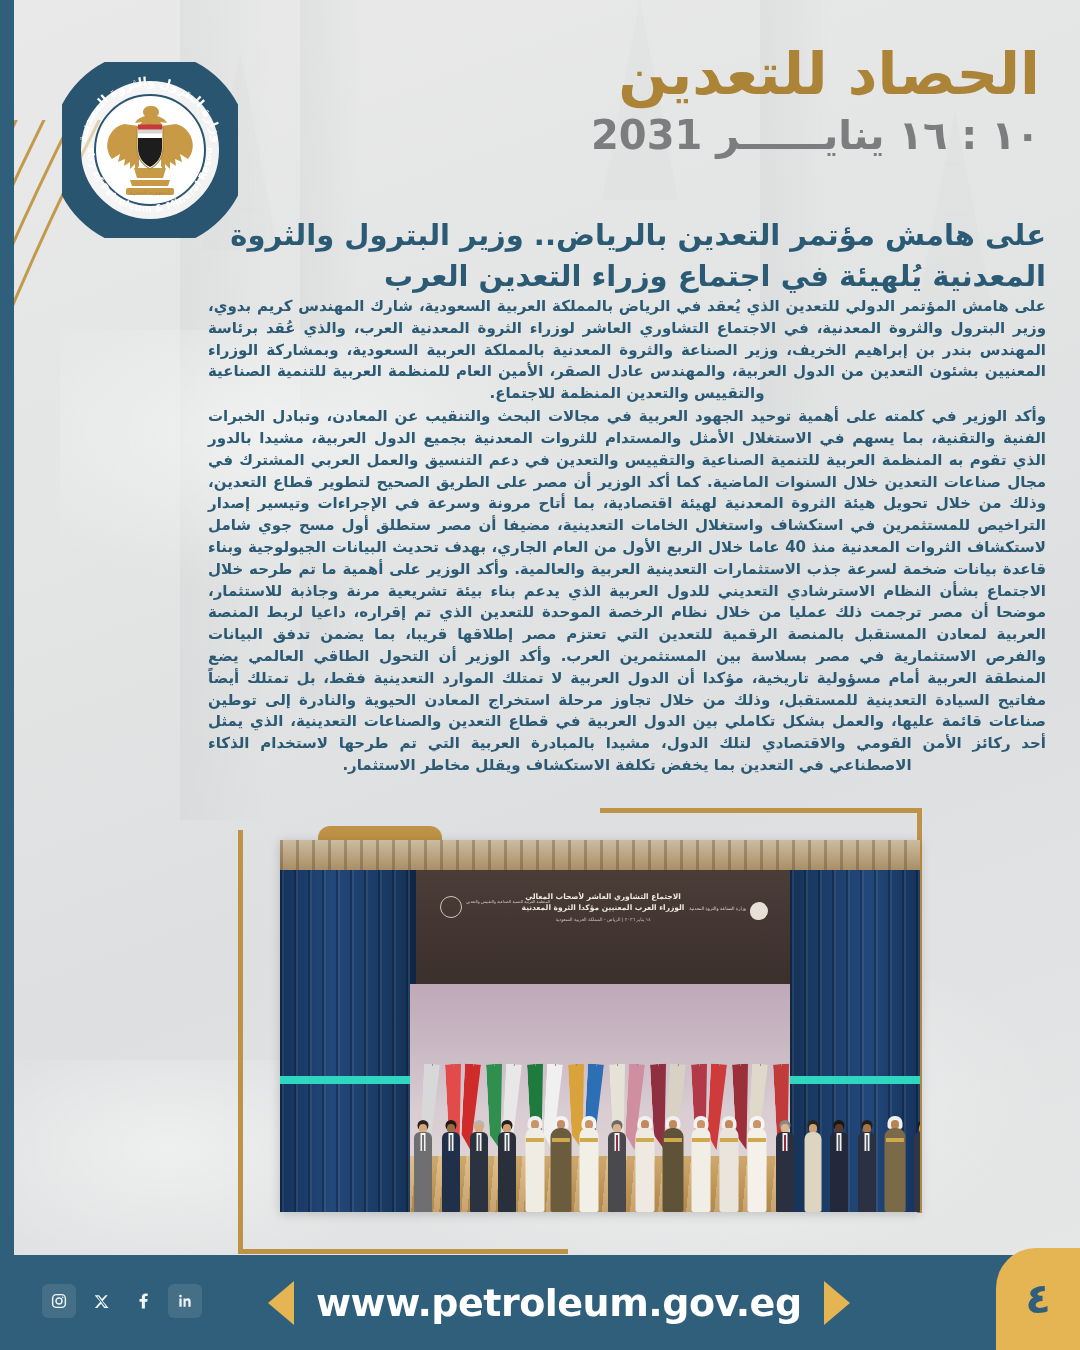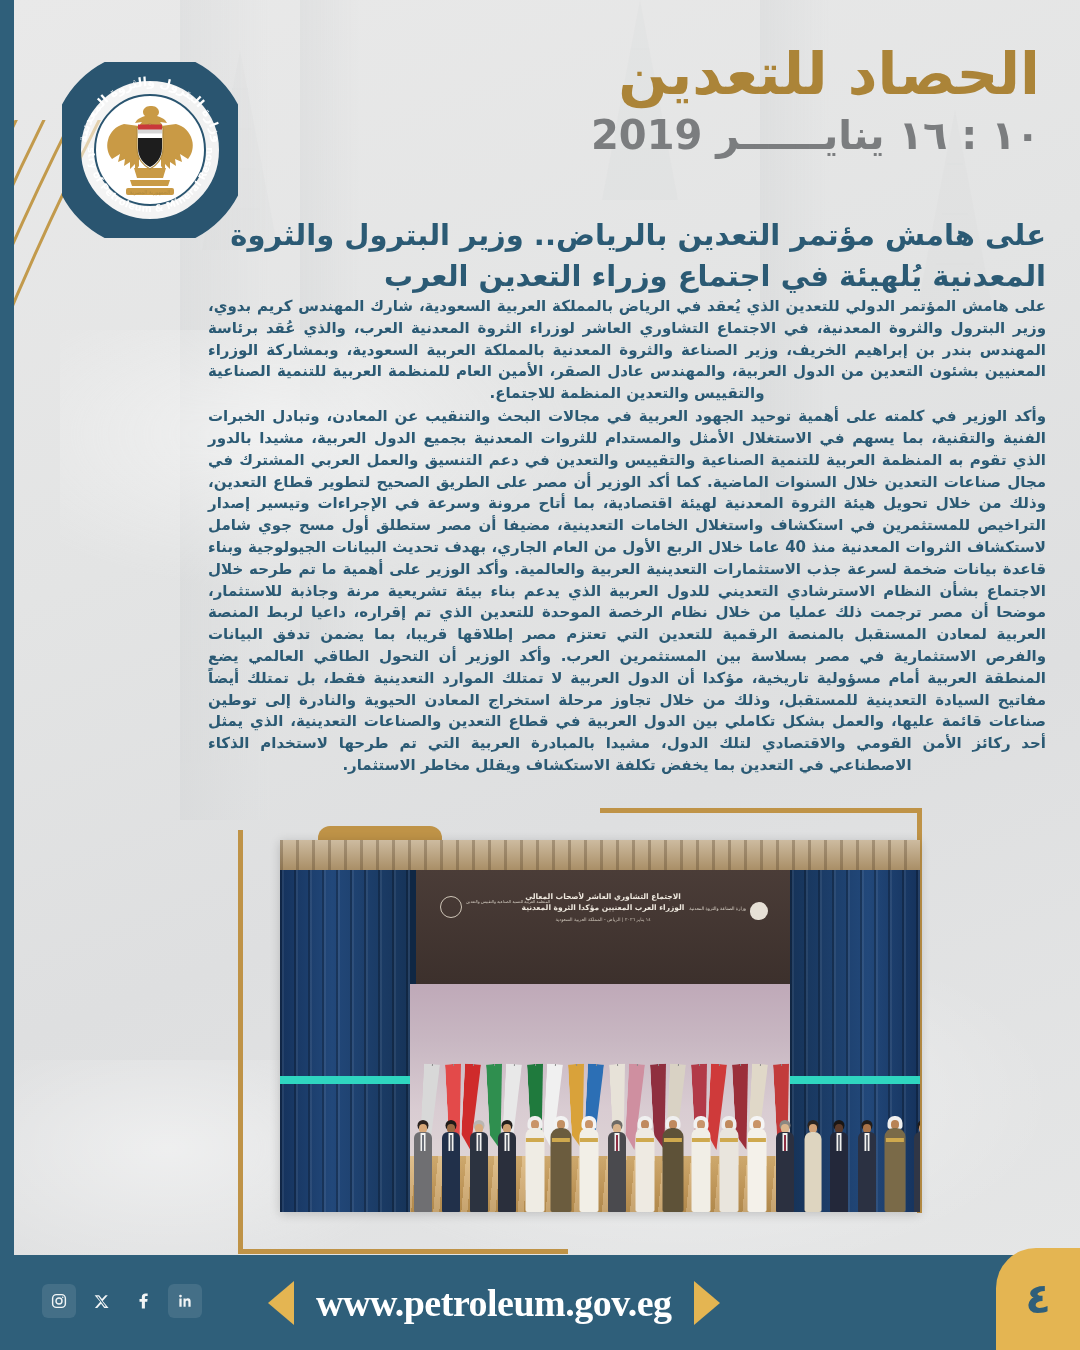--- a/index.html
+++ b/index.html
@@ -274,21 +274,20 @@
     width: 34px; height: 34px; border-radius: 6px;
     display: flex; align-items: center; justify-content: center;
     color: #f2f5f6;
   }
   .sbtn.sq { background: rgba(255,255,255,.10); }
 
   .url-row {
     position: absolute; left: 268px; top: 50%; transform: translateY(-50%);
     display: flex; align-items: center; gap: 22px;
     direction: ltr;
-    font-family: Liberation Serif, serif;
   }
   .tri-l, .tri-r { width: 0; height: 0; }
   .tri-l { border-top: 22px solid transparent; border-bottom: 22px solid transparent; border-right: 26px solid #e4b552; }
   .tri-r { border-top: 22px solid transparent; border-bottom: 22px solid transparent; border-left: 26px solid #e4b552; }
   .url-text {
     font-size: 38px; font-weight: 700; color: #ffffff; letter-spacing: -.5px;
     white-space: nowrap;
   }
 
   .page-tab {
@@ -396,21 +395,21 @@
         <path d="M76 76 h24 v9 h-24z" fill="#1d1d1d"></path>
         <path d="M76 62.5 h24 v5 h-24z" fill="#c9383a"></path>
         <path d="M76 85 v1 c0 10 6 16 12 19 6-3 12-9 12-19 v-1z" fill="#1d1d1d"></path>
       </g>
       <text x="88" y="132" font-size="5.2" fill="#b08a3e" text-anchor="middle" font-family="DejaVu Sans, sans-serif">الجمهورية المصرية</text>
     </svg>
   </div>
 
   <div class="masthead">
     <div class="kicker">الحصاد للتعدين</div>
-    <div class="dateline">١٠ : ١٦ ينايــــــر 2019</div>
+    <div class="dateline">١٠ : ١٦ ينايــــــر 2031</div>
   </div>
 
   <div class="headline">على هامش مؤتمر التعدين بالرياض.. وزير البترول والثروة المعدنية يُلهيئة في اجتماع وزراء التعدين العرب</div>
 
   <div class="body-copy">
     <p>على هامش المؤتمر الدولي للتعدين الذي يُعقد في الرياض بالمملكة العربية السعودية، شارك المهندس كريم بدوي، وزير البترول والثروة المعدنية، في الاجتماع التشاوري العاشر لوزراء الثروة المعدنية العرب، والذي عُقد برئاسة المهندس بندر بن إبراهيم الخريف، وزير الصناعة والثروة المعدنية بالمملكة العربية السعودية، وبمشاركة الوزراء المعنيين بشئون التعدين من الدول العربية، والمهندس عادل الصقر، الأمين العام للمنظمة العربية للتنمية الصناعية والتقييس والتعدين المنظمة للاجتماع.</p>
     <p>وأكد الوزير في كلمته على أهمية توحيد الجهود العربية في مجالات البحث والتنقيب عن المعادن، وتبادل الخبرات الفنية والتقنية، بما يسهم في الاستغلال الأمثل والمستدام للثروات المعدنية بجميع الدول العربية، مشيدا بالدور الذي تقوم به المنظمة العربية للتنمية الصناعية والتقييس والتعدين في دعم التنسيق والعمل العربي المشترك في مجال صناعات التعدين خلال السنوات الماضية. كما أكد الوزير أن مصر على الطريق الصحيح لتطوير قطاع التعدين، وذلك من خلال تحويل هيئة الثروة المعدنية لهيئة اقتصادية، بما أتاح مرونة وسرعة في الإجراءات وتيسير إصدار التراخيص للمستثمرين في استكشاف واستغلال الخامات التعدينية، مضيفا أن مصر ستطلق أول مسح جوي شامل لاستكشاف الثروات المعدنية منذ 40 عاما خلال الربع الأول من العام الجاري، بهدف تحديث البيانات الجيولوجية وبناء قاعدة بيانات ضخمة لسرعة جذب الاستثمارات التعدينية العربية والعالمية. وأكد الوزير على أهمية ما تم طرحه خلال الاجتماع بشأن النظام الاسترشادي التعديني للدول العربية الذي يدعم بناء بيئة تشريعية مرنة وجاذبة للاستثمار، موضحا أن مصر ترجمت ذلك عمليا من خلال نظام الرخصة الموحدة للتعدين الذي تم إقراره، داعيا لربط المنصة العربية لمعادن المستقبل بالمنصة الرقمية للتعدين التي تعتزم مصر إطلاقها قريبا، بما يضمن تدفق البيانات والفرص الاستثمارية في مصر بسلاسة بين المستثمرين العرب. وأكد الوزير أن التحول الطاقي العالمي يضع المنطقة العربية أمام مسؤولية تاريخية، مؤكدا أن الدول العربية لا تمتلك الموارد التعدينية فقط، بل تمتلك أيضاً مفاتيح السيادة التعدينية للمستقبل، وذلك من خلال تجاوز مرحلة استخراج المعادن الحيوية والنادرة إلى توطين صناعات قائمة عليها، والعمل بشكل تكاملي بين الدول العربية في قطاع التعدين والصناعات التعدينية، الذي يمثل أحد ركائز الأمن القومي والاقتصادي لتلك الدول، مشيدا بالمبادرة العربية التي تم طرحها لاستخدام الذكاء الاصطناعي في التعدين بما يخفض تكلفة الاستكشاف ويقلل مخاطر الاستثمار.</p>
   </div>
 
   <div class="photo-block">

